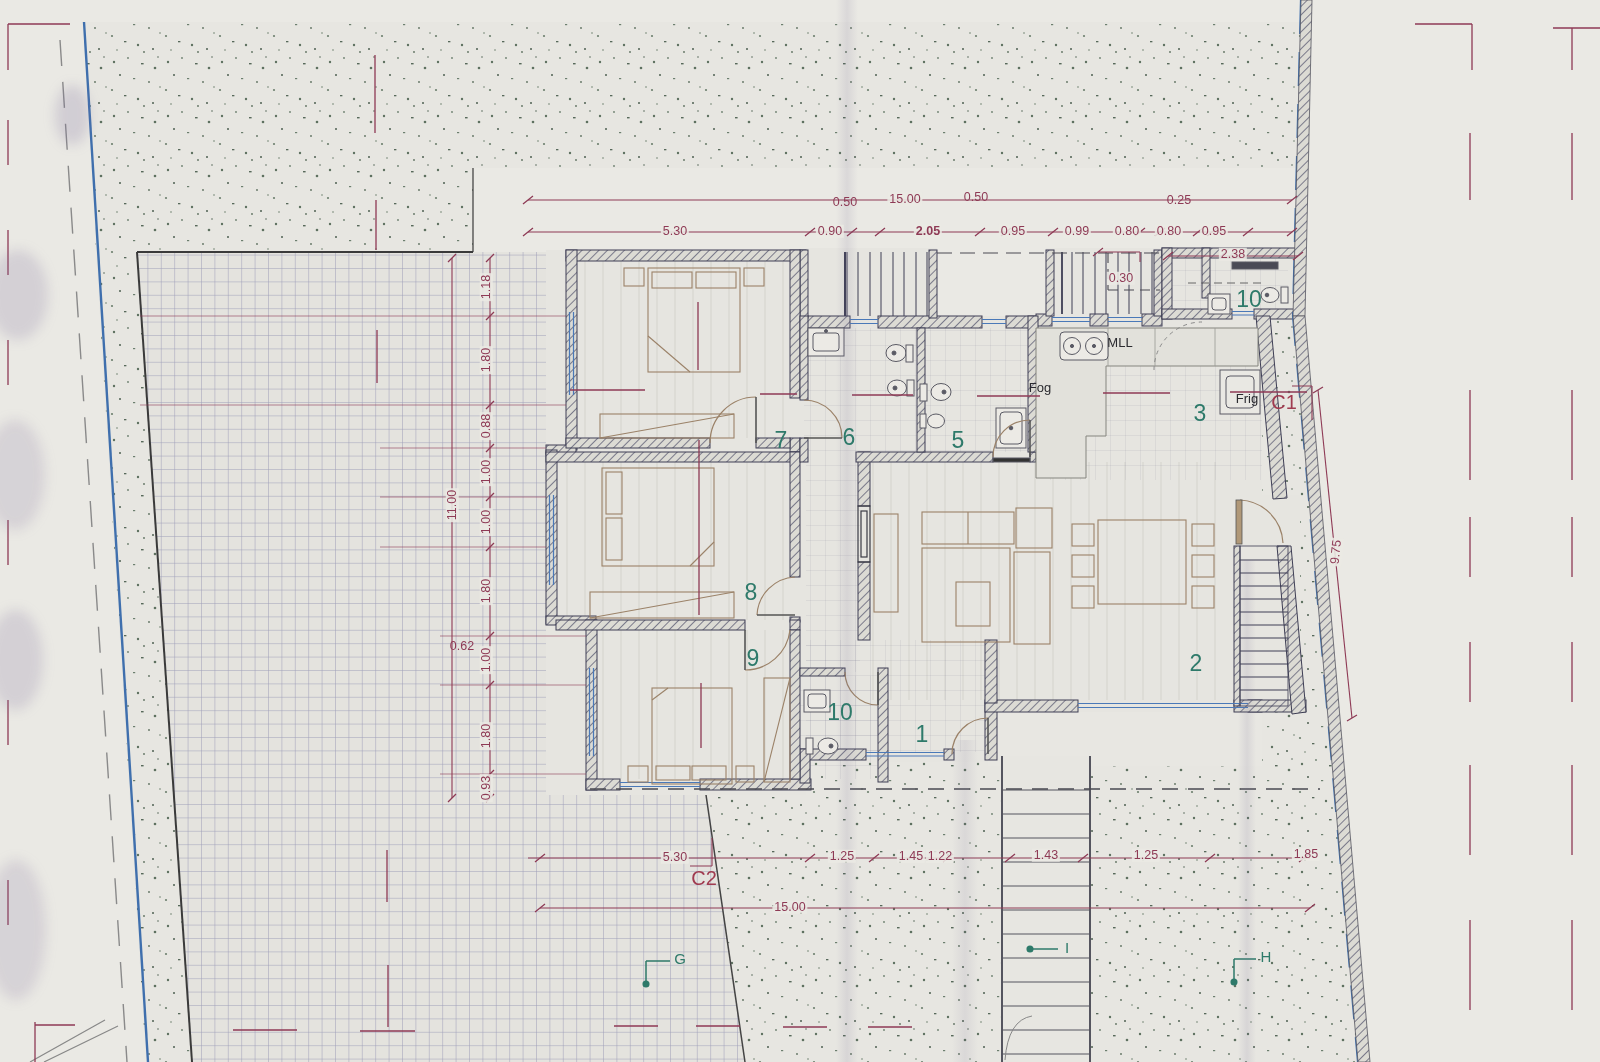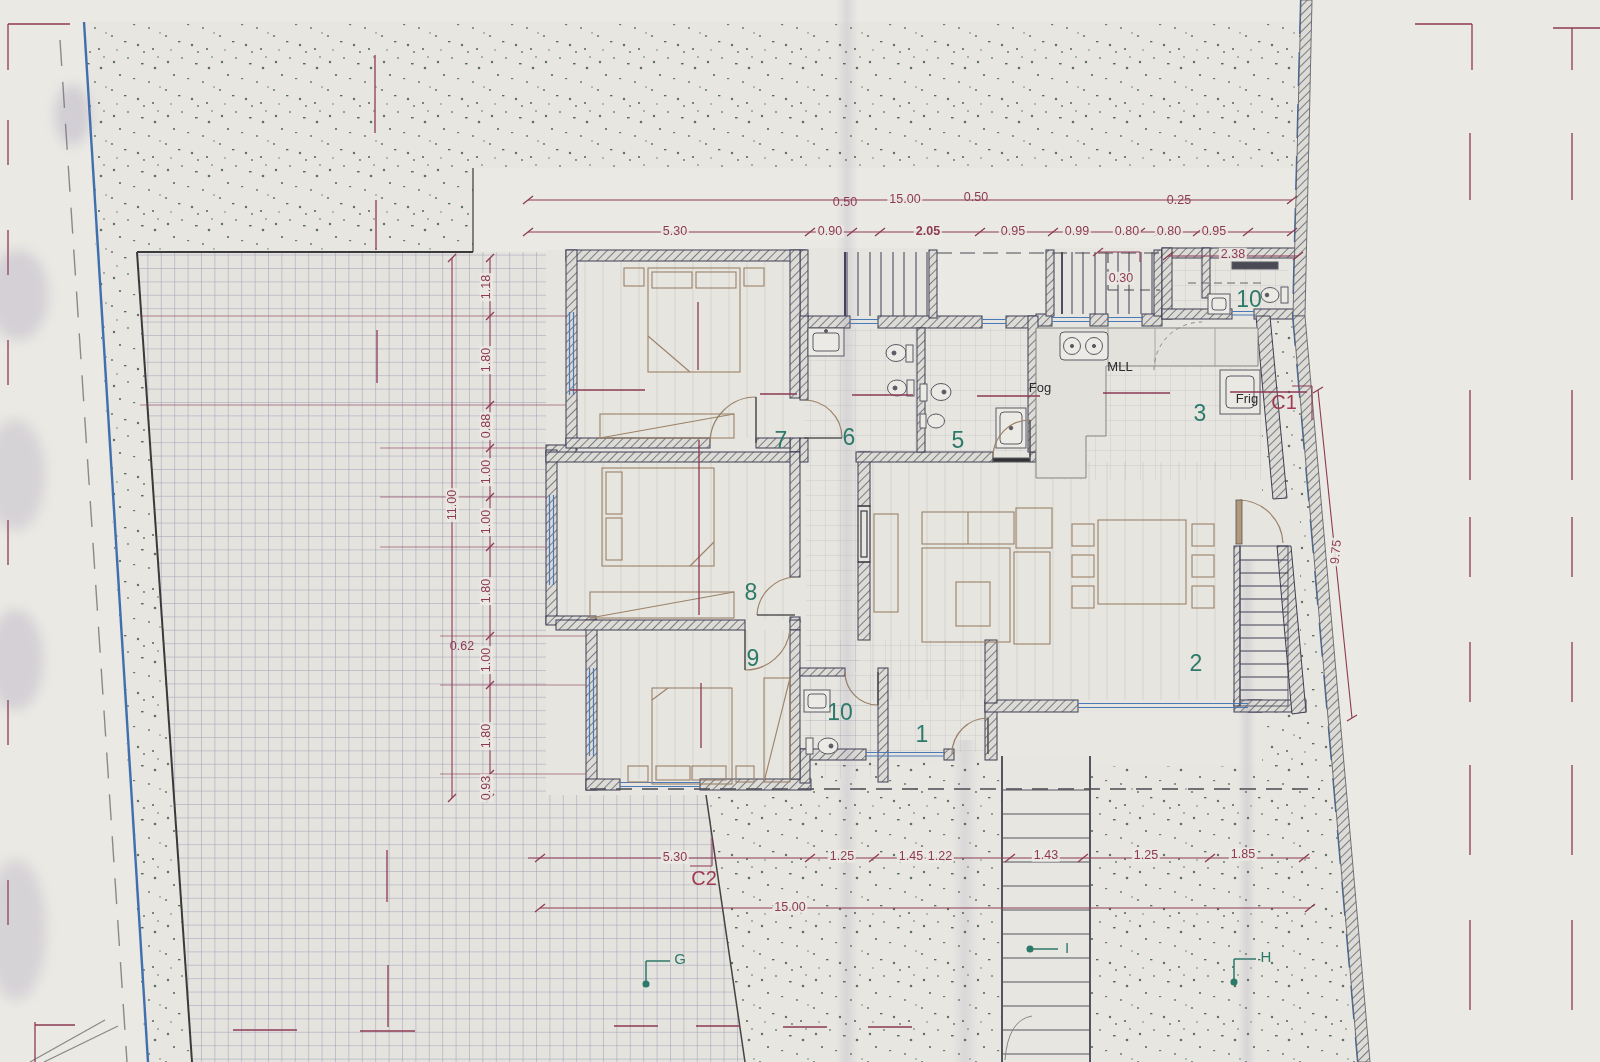--- a/index.html
+++ b/index.html
@@ -440,21 +440,21 @@
   <div class="lbl dim rot" style="left:486px;top:736px;">1.80</div>
   <div class="lbl dim rot" style="left:486px;top:788px;">0.93</div>
   <div class="lbl dim nobg" style="left:462px;top:646px;">0.62</div>
 
   <div class="lbl dim" style="left:675px;top:857px;">5.30</div>
   <div class="lbl dim" style="left:842px;top:856px;">1.25</div>
   <div class="lbl dim" style="left:911px;top:856px;">1.45</div>
   <div class="lbl dim" style="left:940px;top:856px;">1.22</div>
   <div class="lbl dim" style="left:1046px;top:855px;">1.43</div>
   <div class="lbl dim" style="left:1146px;top:855px;">1.25</div>
-  <div class="lbl dim" style="left:1243px;top:854px;">1.85</div>
+  <div class="lbl dim" style="left:1306px;top:854px;">1.85</div>
   <div class="lbl dim" style="left:790px;top:907px;">15.00</div>
 
   <div class="lbl dim rot85" style="left:1336px;top:552px;">9.75</div>
 
   <div class="lbl sec" style="left:1284px;top:402px;">C1</div>
   <div class="lbl sec" style="left:704px;top:878px;">C2</div>
 
   <div class="lbl mark" style="left:680px;top:958px;">G</div>
   <div class="lbl mark" style="left:1067px;top:947px;">I</div>
   <div class="lbl mark" style="left:1266px;top:956px;">H</div>
@@ -463,17 +463,17 @@
   <div class="lbl room" style="left:1196px;top:663px;">2</div>
   <div class="lbl room" style="left:1200px;top:413px;">3</div>
   <div class="lbl room" style="left:958px;top:440px;">5</div>
   <div class="lbl room" style="left:849px;top:437px;">6</div>
   <div class="lbl room" style="left:781px;top:440px;">7</div>
   <div class="lbl room" style="left:751px;top:592px;">8</div>
   <div class="lbl room" style="left:753px;top:658px;">9</div>
   <div class="lbl room" style="left:840px;top:712px;">10</div>
   <div class="lbl room" style="left:1249px;top:299px;">10</div>
 
-  <div class="lbl blk" style="left:1120px;top:342px;margin-top:24px;">MLL</div>
+  <div class="lbl blk" style="left:1120px;top:342px;">MLL</div>
   <div class="lbl blk" style="left:1040px;top:387px;">Fog</div>
   <div class="lbl blk" style="left:1247px;top:398px;">Frig</div>
 
 </div>
 
 </body></html>

